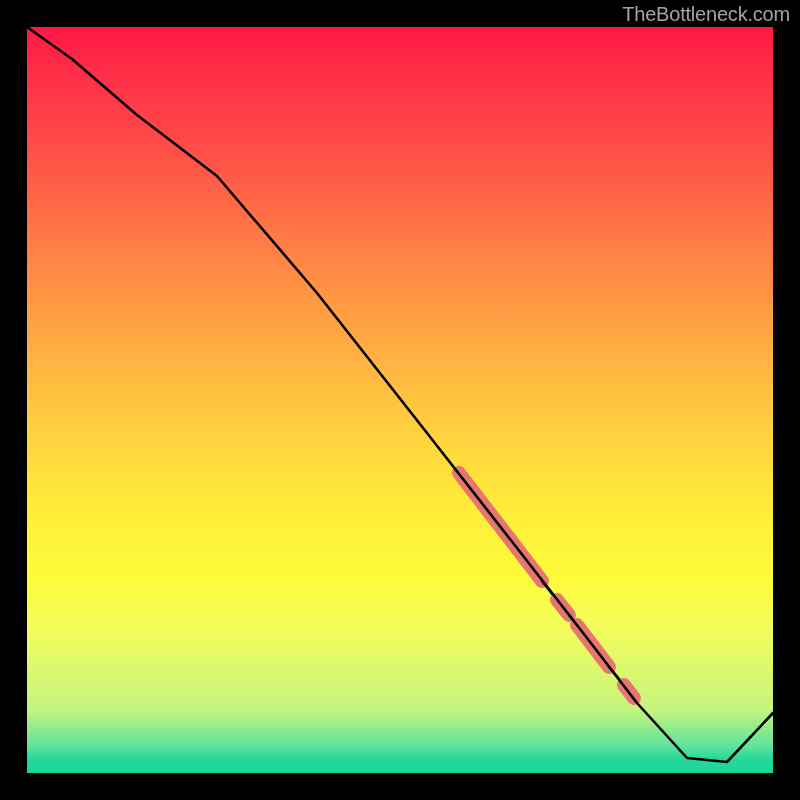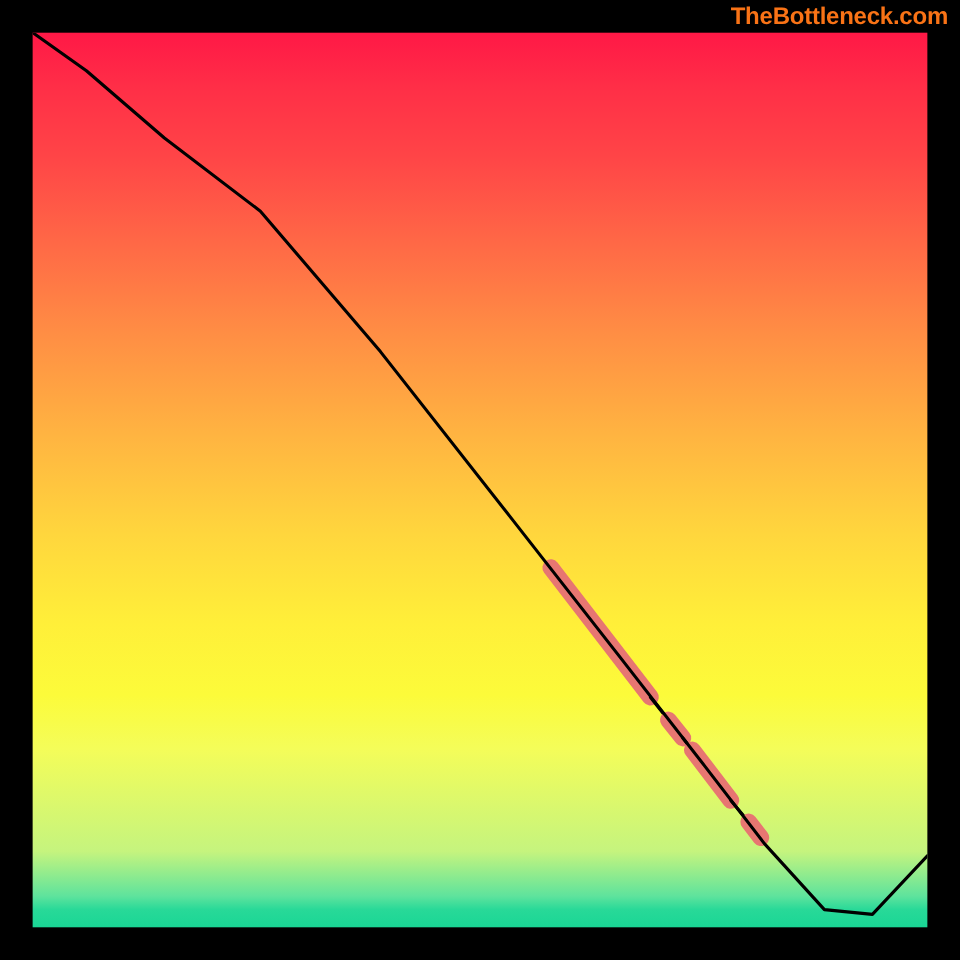--- a/index.html
+++ b/index.html
@@ -48,22 +48,22 @@
   svg.curve {
     position: absolute;
     inset: 0;
   }
   .watermark {
     position: absolute;
     top: 3px;
     right: 10px;
     font-family: Arial, Helvetica, sans-serif;
     font-size: 20px;
-    font-weight: 700;
-    color: #f97316;
+    font-weight: 400;
+    color: #a3a3a3;
     letter-spacing: -0.2px;
     user-select: none;
   }
 </style>
 </head>
 <body>
 
 <div class="stage">
   <div class="plot">
     <div class="grad"></div>

